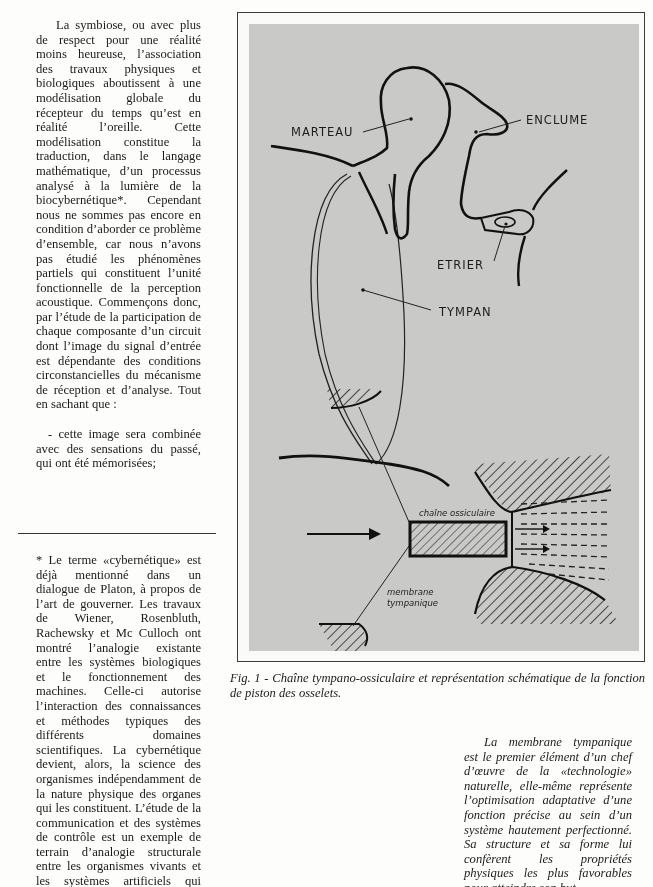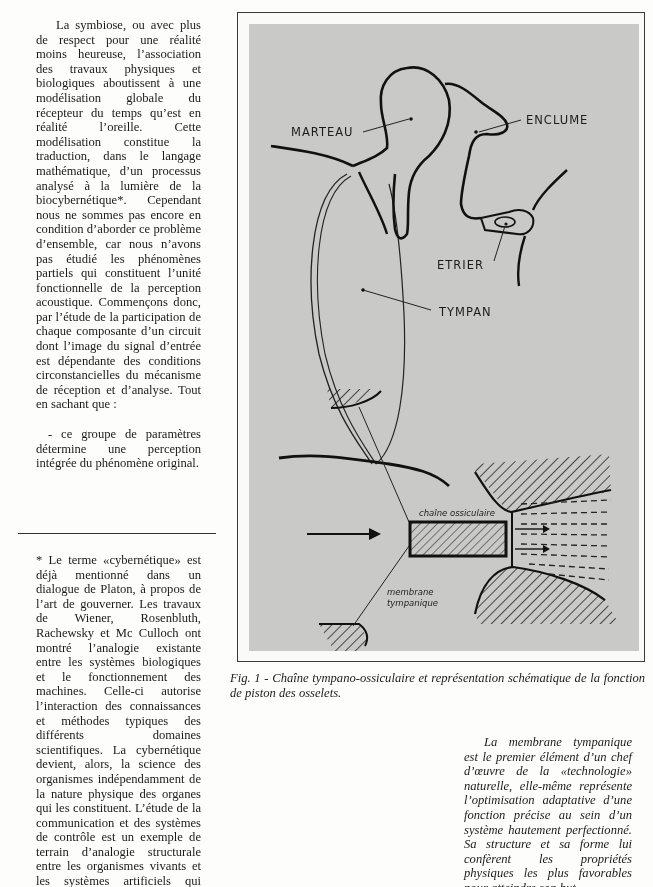--- a/index.html
+++ b/index.html
@@ -31,21 +31,21 @@
   }
   .col-mid { left: 234px; top: 718px; width: 200px; }
   .col-mid h3 { margin: 0; font-size: 12.6px; line-height: 14px; font-weight: bold; }
   .col-right { left: 449px; top: 720px; width: 198px; font-style: italic; }
 </style>
 </head>
 <body>
 
 <div class="col col-left">
   <p class="indent">La symbiose, ou avec plus de respect pour une réalité moins heureuse, l’association des travaux physiques et biologiques aboutissent à une modélisation globale du récepteur du temps qu’est en réalité l’oreille. Cette modélisation constitue la traduction, dans le langage mathématique, d’un processus analysé à la lumière de la biocybernétique*. Cependant nous ne sommes pas encore en condition d’aborder ce problème d’ensemble, car nous n’avons pas étudié les phénomènes partiels qui constituent l’unité fonctionnelle de la perception acoustique. Commençons donc, par l’étude de la participation de chaque composante d’un circuit dont l’image du signal d’entrée est dépendante des conditions circonstancielles du mécanisme de réception et d’analyse. Tout en sachant que :</p>
-  <p class="bullet">- ce groupe de paramètres détermine une perception intégrée du phénomène original.</p>
+  <p class="bullet">- cette image sera combinée avec des sensations du passé, qui ont été mémorisées;</p>
 </div>
 
 <div class="footnote-rule"></div>
 <div class="col col-left footnote">
   <p>* Le terme «cybernétique» est déjà mentionné dans un dialogue de Platon, à propos de l’art de gouverner. Les travaux de Wiener, Rosenbluth, Rachewsky et Mc Culloch ont montré l’analogie existante entre les systèmes biologiques et le fonctionnement des machines. Celle-ci autorise l’interaction des connaissances et méthodes typiques des différents domaines scientifiques. La cybernétique devient, alors, la science des organismes indépendamment de la nature physique des organes qui les constituent. L’étude de la communication et des systèmes de contrôle est un exemple de terrain d’analogie structurale entre les organismes vivants et les systèmes artificiels qui permet la modélisation.</p>
 </div>
 
 <div class="figure-frame">
   <div class="figure-panel">
     <svg width="390" height="627" viewBox="0 0 390 627">

